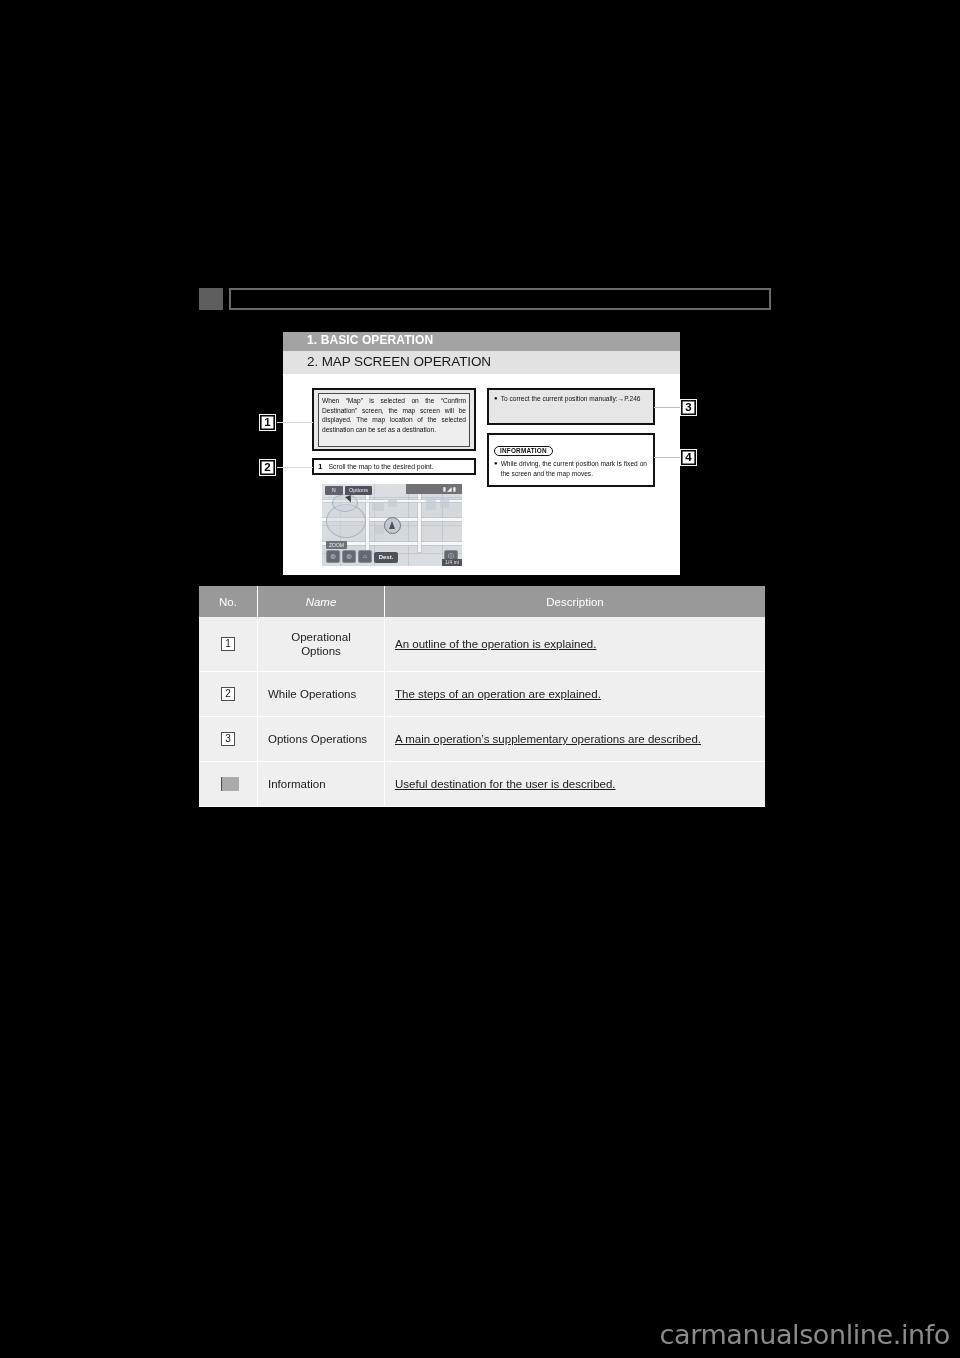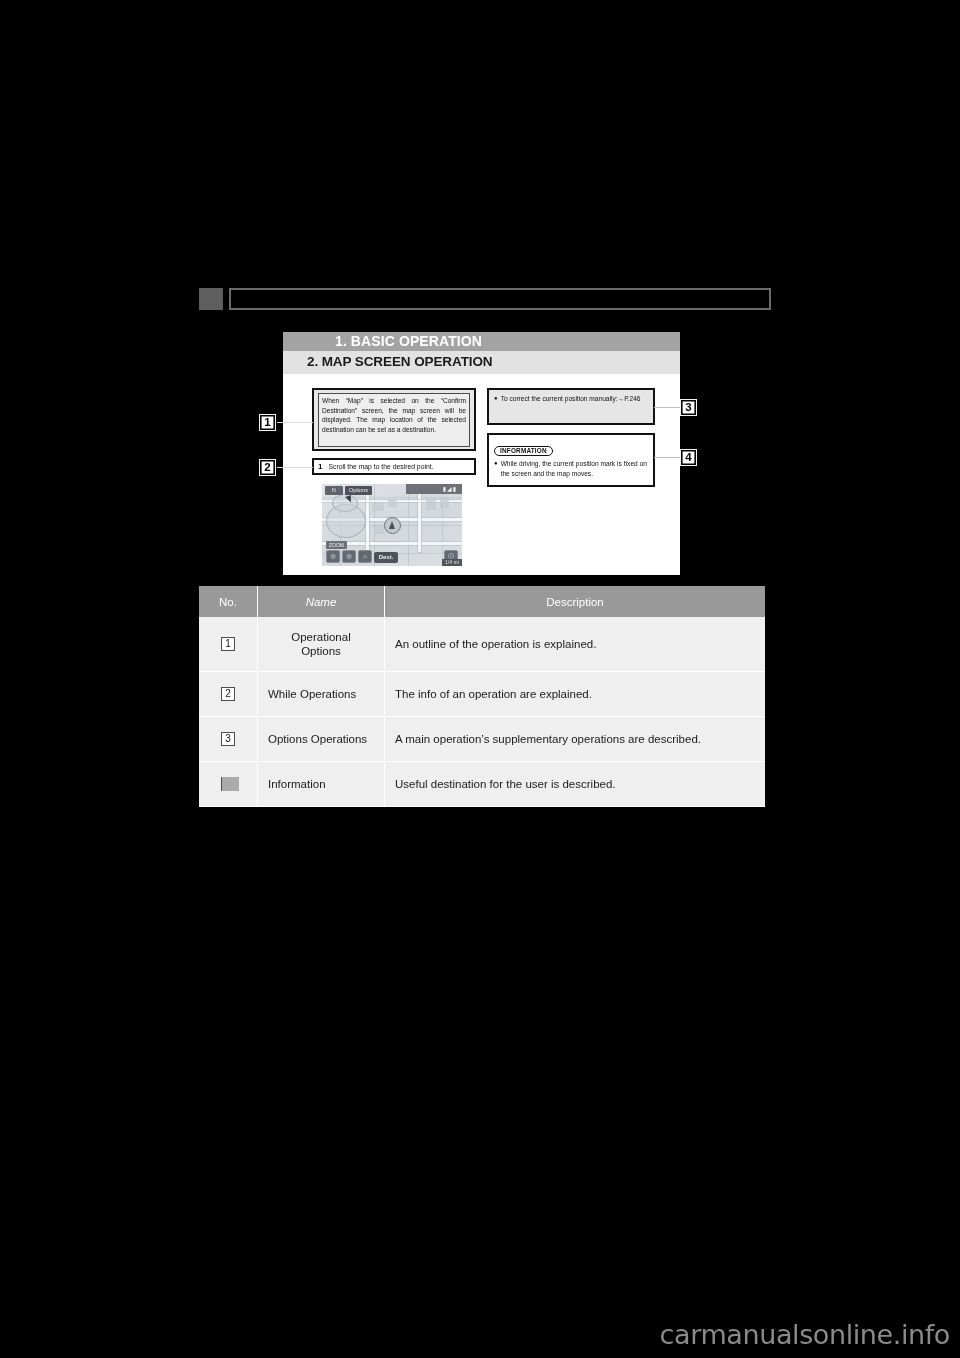--- a/index.html
+++ b/index.html
@@ -56,40 +56,39 @@
     left: 0;
     top: 0;
     width: 100%;
     height: 19px;
     background: #a3a3a3;
   }
   #fig-section-label {
     position: absolute;
     left: 24px;
     top: 1px;
-    font-size: 14px;
+    font-size: 12px;
     font-weight: bold;
     color: #ffffff;
     letter-spacing: 0.1px;
-    margin-left: 28px;
   }
   #fig-title-band {
     position: absolute;
     left: 0;
     top: 19px;
     width: 100%;
     height: 23px;
     background: #e2e2e2;
   }
   #fig-title-label {
     position: absolute;
     left: 24px;
     top: 22px;
     font-size: 13.5px;
-    font-weight: bold;
+    font-weight: normal;
     color: #1a1a1a;
     letter-spacing: -0.1px;
   }
 
   
   #outline-box {
     position: absolute;
     left: 312px;
     top: 388px;
     width: 164px;
@@ -442,21 +441,21 @@
   #legend-table th:last-child { border-right: none; }
   #legend-table td {
     background: #efefef;
     border-right: 1px solid #ffffff;
     border-bottom: 1px solid #ffffff;
     font-size: 11.5px;
     color: #1b1b1b;
     padding: 5px 10px;
     vertical-align: middle;
   }
-  #legend-table td:last-child { border-right: none; }
+  #legend-table td:last-child { border-right: none; text-decoration: underline; }
   .col-no   { width: 56px; }
   .col-name { width: 124px; font-style: italic; }
   .cell-no  { text-align: center; padding: 5px 0 !important; }
   .num-box {
     display: inline-block;
     width: 14px;
     height: 14px;
     box-sizing: border-box;
     border: 1px solid #4d4d4d;
     background: #ffffff;
@@ -600,21 +599,21 @@
         <div>Operational</div>
         <div>Options</div>
       </td>
       <td>An outline of the operation is explained.</td>
     </tr>
     <tr class="row-norm">
       <td class="cell-no">
         <span class="num-box">2</span>
       </td>
       <td>While Operations</td>
-      <td>The info of an operation are explained.</td>
+      <td>The steps of an operation are explained.</td>
     </tr>
     <tr class="row-norm">
       <td class="cell-no">
         <span class="num-box">3</span>
       </td>
       <td>Options Operations</td>
       <td>A main operation’s supplementary operations are described.</td>
     </tr>
     <tr class="row-norm">
       <td class="cell-no">

